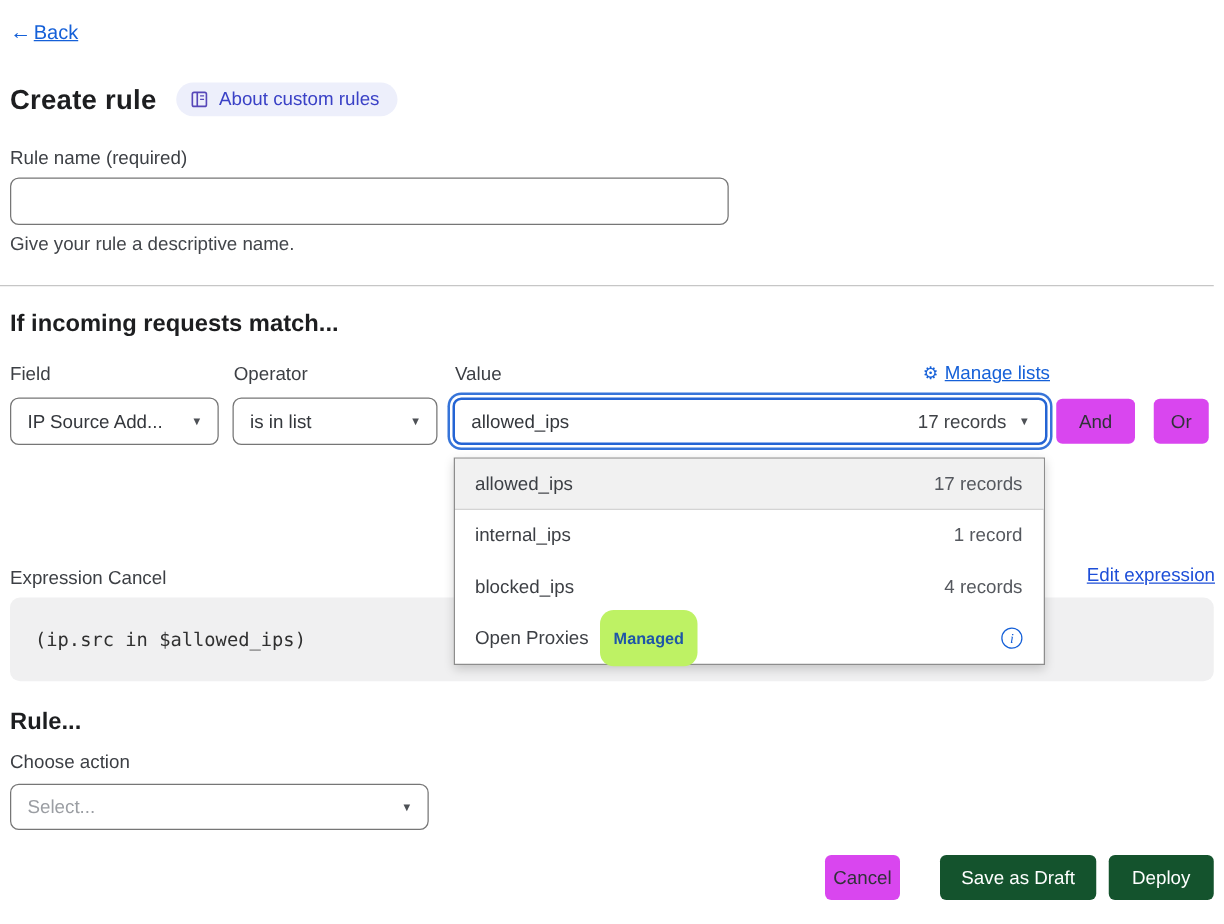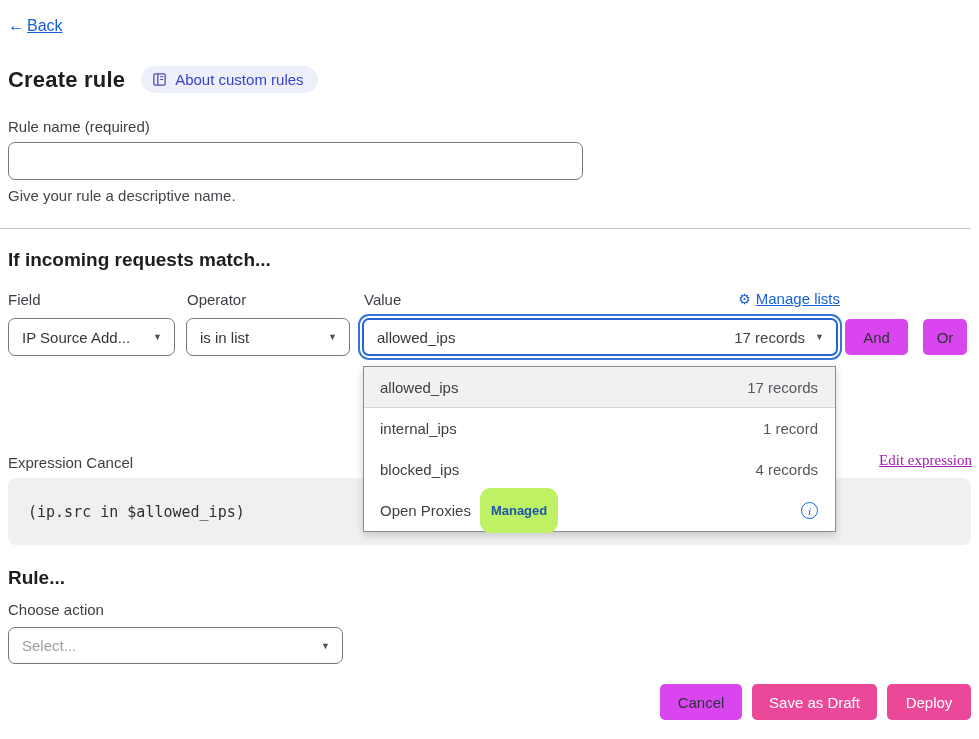--- a/index.html
+++ b/index.html
@@ -1,20 +1,20 @@
 <!DOCTYPE html>
 <html><head>
 <meta charset="utf-8">
 <style>
   * { margin: 0; padding: 0; box-sizing: border-box; }
   html, body { background: #ffffff; }
   body { font-family: "Liberation Sans", "DejaVu Sans", sans-serif; color: #1d1e20; }
   .page { position: relative; width: 979px; height: 739px; background: #fff; overflow: hidden; }
 
-  a.link { color: #a21caf; text-decoration: underline; cursor: pointer; font-family: Liberation Serif, serif; }
+  a.link { color: #1d4ed8; text-decoration: underline; cursor: pointer; }
 
   
   .back-link { position: absolute; left: 8px; top: 16px; font-size: 16px; color: #1560d8; cursor: pointer; }
   .back-link .arrow { text-decoration: none; display: inline-block; margin-right: 2px; font-size: 17px; }
   .back-link .back-text { text-decoration: underline; }
 
   
   .title-row { position: absolute; left: 8px; top: 66px; display: flex; align-items: center; gap: 16px; }
   .page-title { font-size: 22px; font-weight: bold; color: #1d1e20; letter-spacing: .2px; }
   .about-pill { display: inline-flex; align-items: center; gap: 8px; background: #edeffb;
@@ -42,21 +42,21 @@
   .placeholder { color: #9b9ea3; }
 
   .manage-lists { position: absolute; display: flex; align-items: center; gap: 5px;
     font-size: 15px; color: #1560d8; cursor: pointer; }
   .manage-lists .gear { font-size: 14px; text-decoration: none; }
   .manage-lists .txt { text-decoration: underline; }
 
   .btn { border: none; border-radius: 5px; font-size: 15px; cursor: pointer;
     font-family: "Liberation Sans", sans-serif; }
   .btn-gray { background: #d946ef; color: #2f3237; }
-  .btn-blue { background: #ec4899; color: #ffffff; }
+  .btn-blue { background: #14532d; color: #ffffff; }
 
   
   .menu { position: absolute; left: 363px; top: 366px; width: 473px; background: #fff;
     border: 1px solid #8d8d8d; box-shadow: 0 3px 8px rgba(0,0,0,.18); z-index: 20; }
   .menu-item { height: 41px; display: flex; align-items: center; justify-content: space-between;
     padding: 0 17px 0 16px; font-size: 15px; cursor: pointer; }
   .menu-item .name { color: #3c3f44; }
   .menu-item .count { color: #55585e; }
   .menu-item.highlighted { background: #f1f1f1; border-bottom: 1px solid #d4d4d4; }
   .managed-badge { background: #bef264; color: #1e56a8; font-size: 13px; border-radius: 11px;
@@ -167,17 +167,17 @@
     <span class="expr-code">(ip.src in $allowed_ips)</span>
   </div>
 
   <div class="section-heading" style="left:8px; top:567px;">Rule...</div>
   <div class="field-label" style="left:8px; top:601px;">Choose action</div>
   <div class="select" style="left:8px; top:627px; width:335px; height:37px;">
     <span class="placeholder">Select...</span>
     <span class="chev">▼</span>
   </div>
 
-  <button class="btn btn-gray footer-btn" style="left:660px; width:82px;">Cancel</button>
+  <button class="btn btn-gray footer-btn" style="left:660px; width:60px;">Cancel</button>
   <button class="btn btn-blue footer-btn" style="left:752px; width:125px;">Save as Draft</button>
   <button class="btn btn-blue footer-btn" style="left:887px; width:84px;">Deploy</button>
 
 </div>
 
 </body></html>

